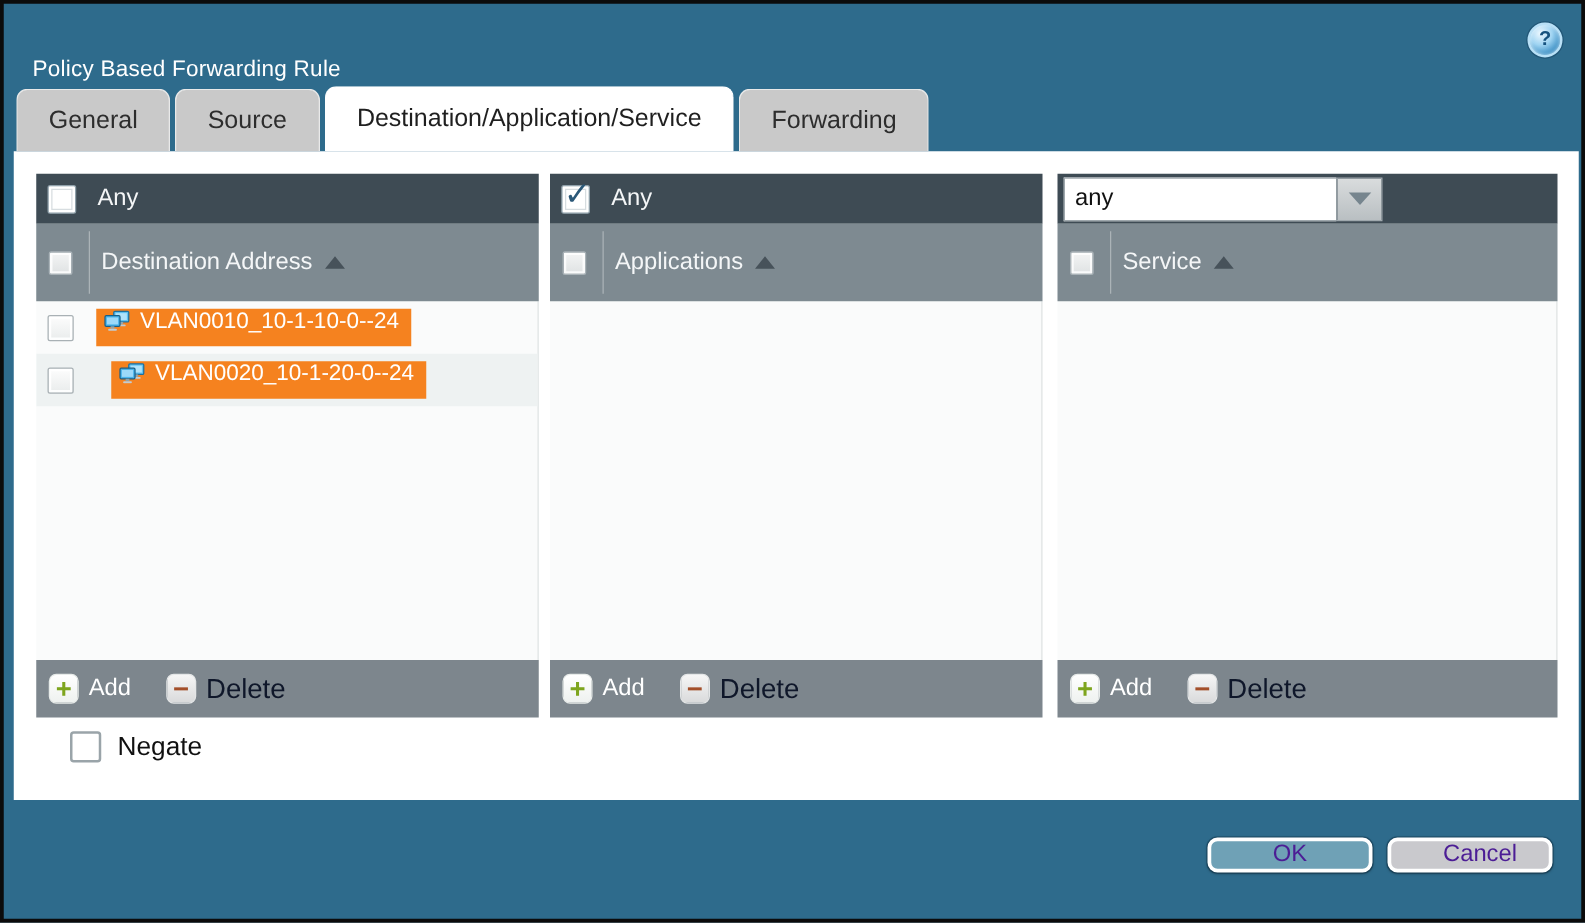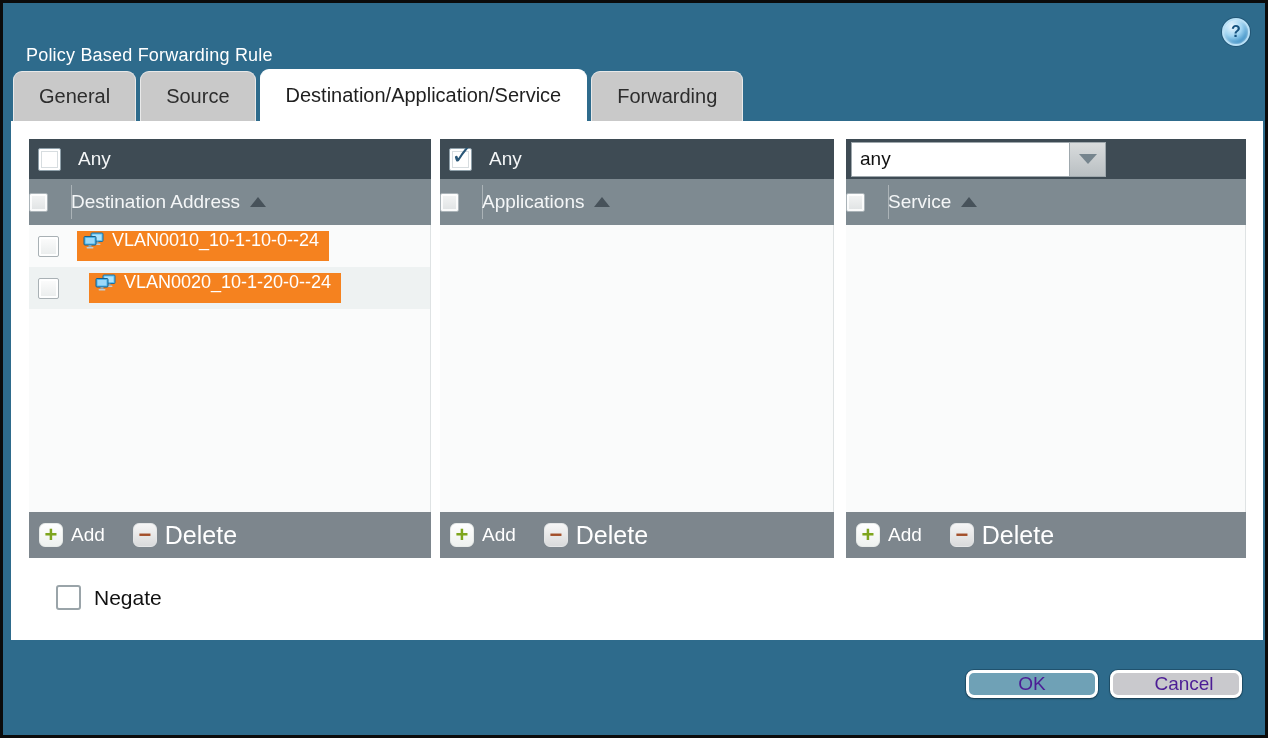--- a/index.html
+++ b/index.html
@@ -65,22 +65,22 @@
     width:23px; height:23px; background:#ffffff; border:1px solid #8fa0aa;
     border-radius:2px; position:relative; cursor:pointer; flex:0 0 auto;
     box-shadow:inset 0 0 0 2px #ffffff, inset 0 0 0 3px #d7dde0;
   }
   .cb-check-glyph {
     position:absolute; left:1px; top:-7px; color:#2b5878;
     font-size:26px; font-weight:bold; line-height:1;
   }
 
   .sub-header {
-    height:46px; background:#7e8a91; display:flex; align-items:center;
-    position:relative;
+    height:62px; background:#7e8a91; display:flex; align-items:center;
+    padding-left:10px; position:relative;
   }
   .sub-header::after {
     content:""; position:absolute; left:42px; top:6px; bottom:6px;
     border-left:1px solid rgba(255,255,255,.35);
   }
   .cb-small {
     width:19px; height:19px; border-radius:2px; flex:0 0 auto;
     background:linear-gradient(#f4f5f5,#dfe2e3);
     border:1px solid #aab3b8; box-shadow:inset 0 0 0 2px rgba(255,255,255,.8);
     cursor:pointer;
@@ -124,21 +124,21 @@
   }
   .plus-icon {
     background:linear-gradient(#ffffff,#eef1ef); border:1px solid #e7ebe9;
     color:#7ea51e; font-size:22px;
   }
   .minus-icon {
     background:linear-gradient(#f6f6f6,#d9dadb); border:1px solid #e4e6e7;
     color:#a34f2a; font-size:22px;
   }
   .tb-add-label { color:#ffffff; font-size:19px; }
-  .tb-delete-label { color:#ffffff; font-size:25px; }
+  .tb-delete-label { color:#0f172a; font-size:22px; }
   .tb-btn.disabled { cursor:default; }
 
   
   .service-header { padding-left:5px; }
   .dropdown { display:flex; height:35px; }
   .dropdown-input {
     width:218px; height:35px; background:#ffffff; border:1px solid #9fa8ad;
     border-right:none; font-size:19px; color:#111; padding:0 8px;
     font-family:"Liberation Sans","DejaVu Sans",sans-serif; outline:none;
   }

